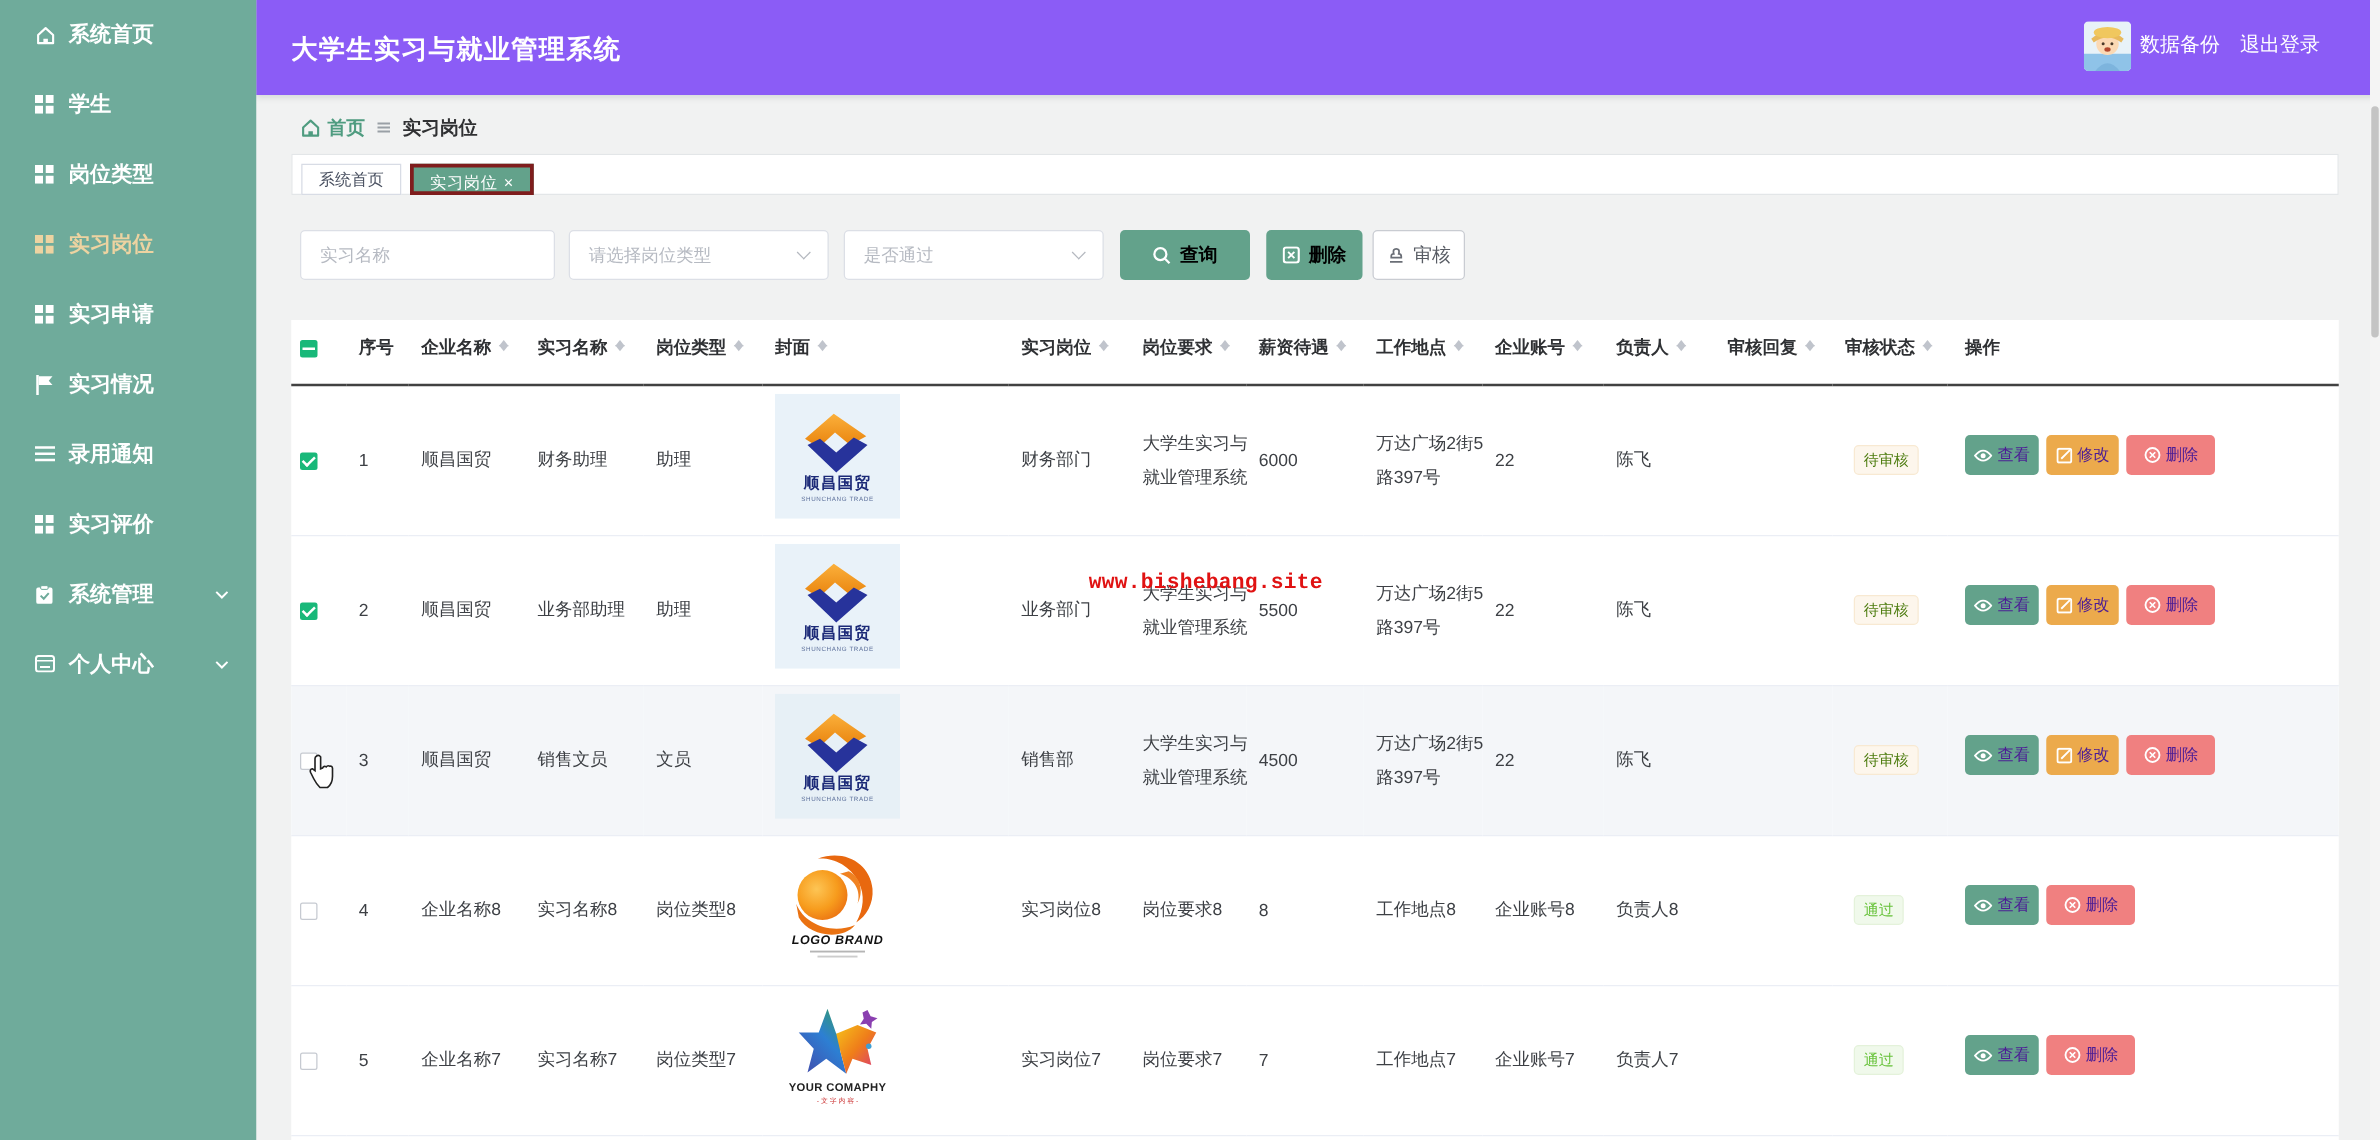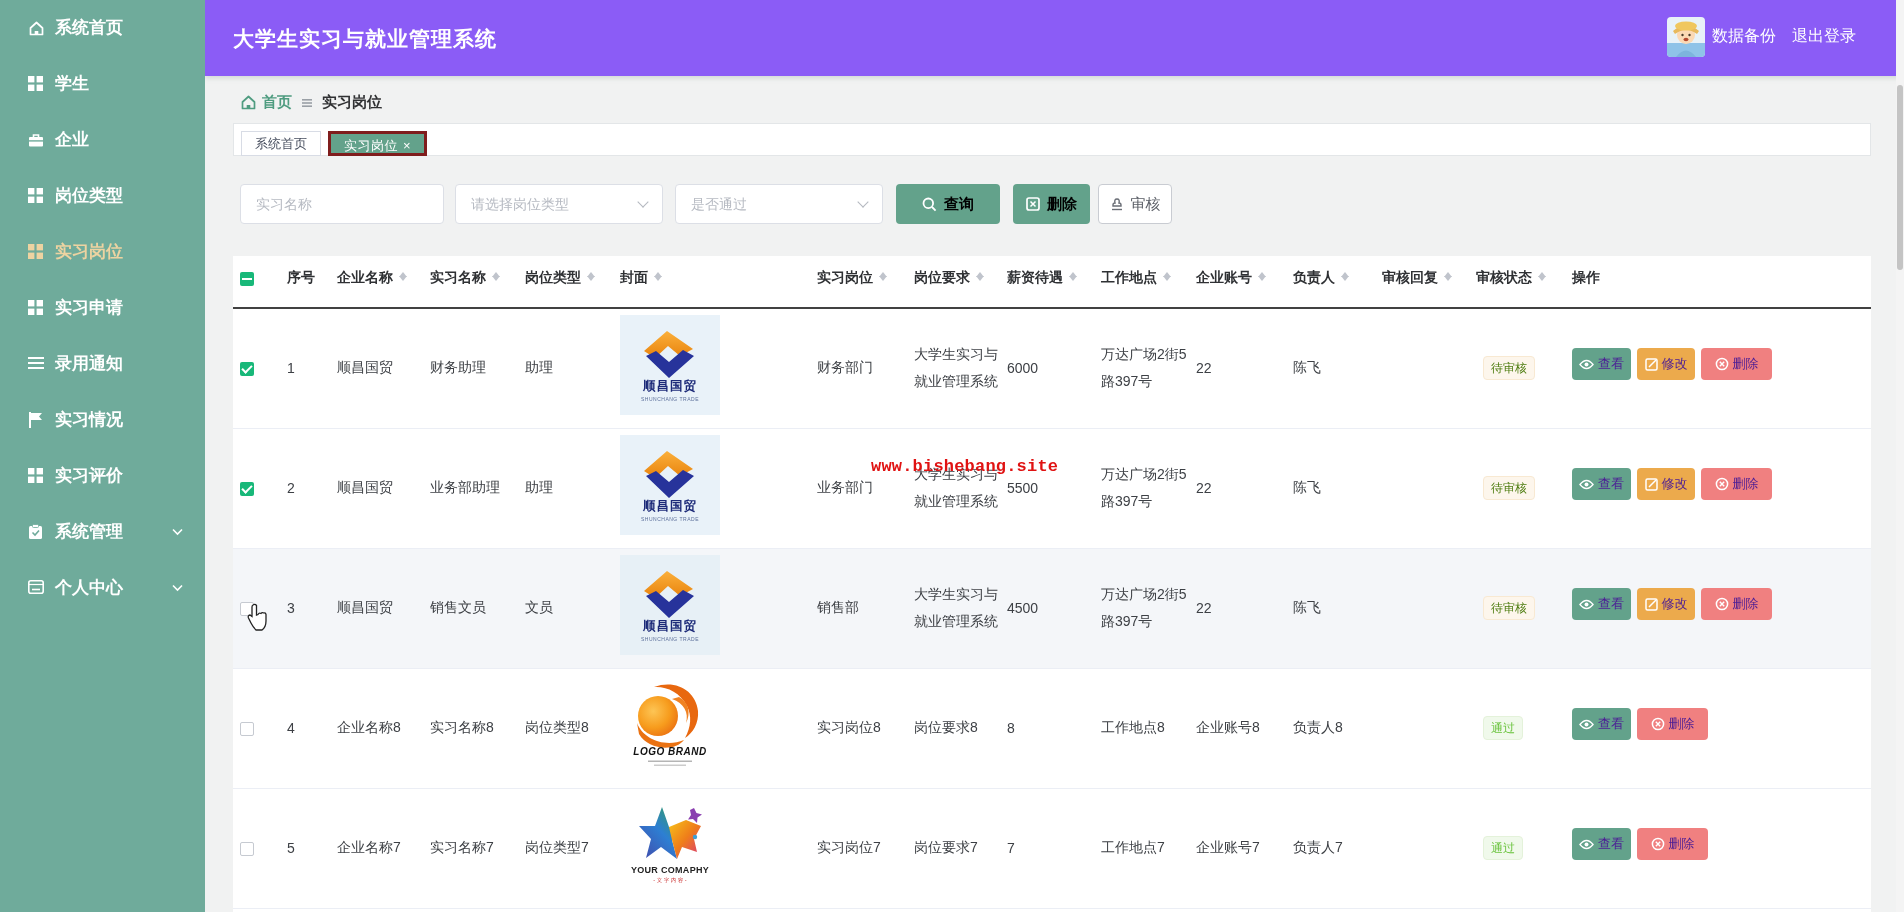--- a/index.html
+++ b/index.html
@@ -67,52 +67,47 @@
   <div class="mi"><svg width="17" height="17" viewBox="0 0 17 17">
         <path d="M2.5 8 L8.5 2.5 L14.5 8 V14.5 H2.5 Z" fill="none" stroke="#fff" stroke-width="1.7" stroke-linejoin="round"></path>
         <rect x="6.7" y="11" width="3.6" height="3.5" fill="#fff"></rect>
       </svg>系统首页</div>
   <div class="mi"><svg width="15" height="15" viewBox="0 0 15 15">
         <rect x="0" y="0" width="6.4" height="6.4" fill="#fff"></rect>
         <rect x="8.6" y="0" width="6.4" height="6.4" fill="#fff"></rect>
         <rect x="0" y="8.6" width="6.4" height="6.4" fill="#fff"></rect>
         <rect x="8.6" y="8.6" width="6.4" height="6.4" fill="#fff"></rect>
       </svg>学生</div>
-  <div class="mi"><svg width="16" height="16" viewBox="0 0 16 16">
-        <rect x="1" y="5" width="14" height="9.5" rx="1" fill="#fff"></rect>
-        <path d="M5.5 5 V3 H10.5 V5" fill="none" stroke="#fff" stroke-width="1.6"></path>
-        <rect x="1" y="8.2" width="14" height="1.4" fill="#6fab9b"></rect>
-      </svg>企业</div>
   <div class="mi"><svg width="15" height="15" viewBox="0 0 15 15">
         <rect x="0" y="0" width="6.4" height="6.4" fill="#fff"></rect>
         <rect x="8.6" y="0" width="6.4" height="6.4" fill="#fff"></rect>
         <rect x="0" y="8.6" width="6.4" height="6.4" fill="#fff"></rect>
         <rect x="8.6" y="8.6" width="6.4" height="6.4" fill="#fff"></rect>
       </svg>岗位类型</div>
   <div class="mi active"><svg width="15" height="15" viewBox="0 0 15 15">
         <rect x="0" y="0" width="6.4" height="6.4" fill="#edd3a1"></rect>
         <rect x="8.6" y="0" width="6.4" height="6.4" fill="#edd3a1"></rect>
         <rect x="0" y="8.6" width="6.4" height="6.4" fill="#edd3a1"></rect>
         <rect x="8.6" y="8.6" width="6.4" height="6.4" fill="#edd3a1"></rect>
       </svg>实习岗位</div>
   <div class="mi"><svg width="15" height="15" viewBox="0 0 15 15">
         <rect x="0" y="0" width="6.4" height="6.4" fill="#fff"></rect>
         <rect x="8.6" y="0" width="6.4" height="6.4" fill="#fff"></rect>
         <rect x="0" y="8.6" width="6.4" height="6.4" fill="#fff"></rect>
         <rect x="8.6" y="8.6" width="6.4" height="6.4" fill="#fff"></rect>
       </svg>实习申请</div>
+  <div class="mi"><svg width="15" height="16" viewBox="0 0 15 16">
+        <rect x="1" y="0" width="2" height="16" fill="#fff"></rect>
+        <path d="M3 1 H14 L11 4.5 L14 8 H3 Z" fill="#fff"></path>
+      </svg>实习情况</div>
   <div class="mi"><svg width="16" height="14" viewBox="0 0 16 14">
         <rect x="0" y="1" width="16" height="2" fill="#fff"></rect>
         <rect x="0" y="6" width="16" height="2" fill="#fff"></rect>
         <rect x="0" y="11" width="16" height="2" fill="#fff"></rect>
       </svg>录用通知</div>
-  <div class="mi"><svg width="15" height="16" viewBox="0 0 15 16">
-        <rect x="1" y="0" width="2" height="16" fill="#fff"></rect>
-        <path d="M3 1 H14 L11 4.5 L14 8 H3 Z" fill="#fff"></path>
-      </svg>实习情况</div>
   <div class="mi"><svg width="15" height="15" viewBox="0 0 15 15">
         <rect x="0" y="0" width="6.4" height="6.4" fill="#fff"></rect>
         <rect x="8.6" y="0" width="6.4" height="6.4" fill="#fff"></rect>
         <rect x="0" y="8.6" width="6.4" height="6.4" fill="#fff"></rect>
         <rect x="8.6" y="8.6" width="6.4" height="6.4" fill="#fff"></rect>
       </svg>实习评价</div>
   <div class="mi"><svg width="15" height="16" viewBox="0 0 15 16">
         <rect x="1" y="2" width="13" height="13" rx="1.5" fill="#fff"></rect>
         <rect x="4.5" y="0.5" width="6" height="3" rx="1" fill="#fff" stroke="#6fab9b" stroke-width="0.8"></rect>
         <path d="M4.5 8.5 L7 11 L11 6.5" fill="none" stroke="#6fab9b" stroke-width="1.6"></path>

